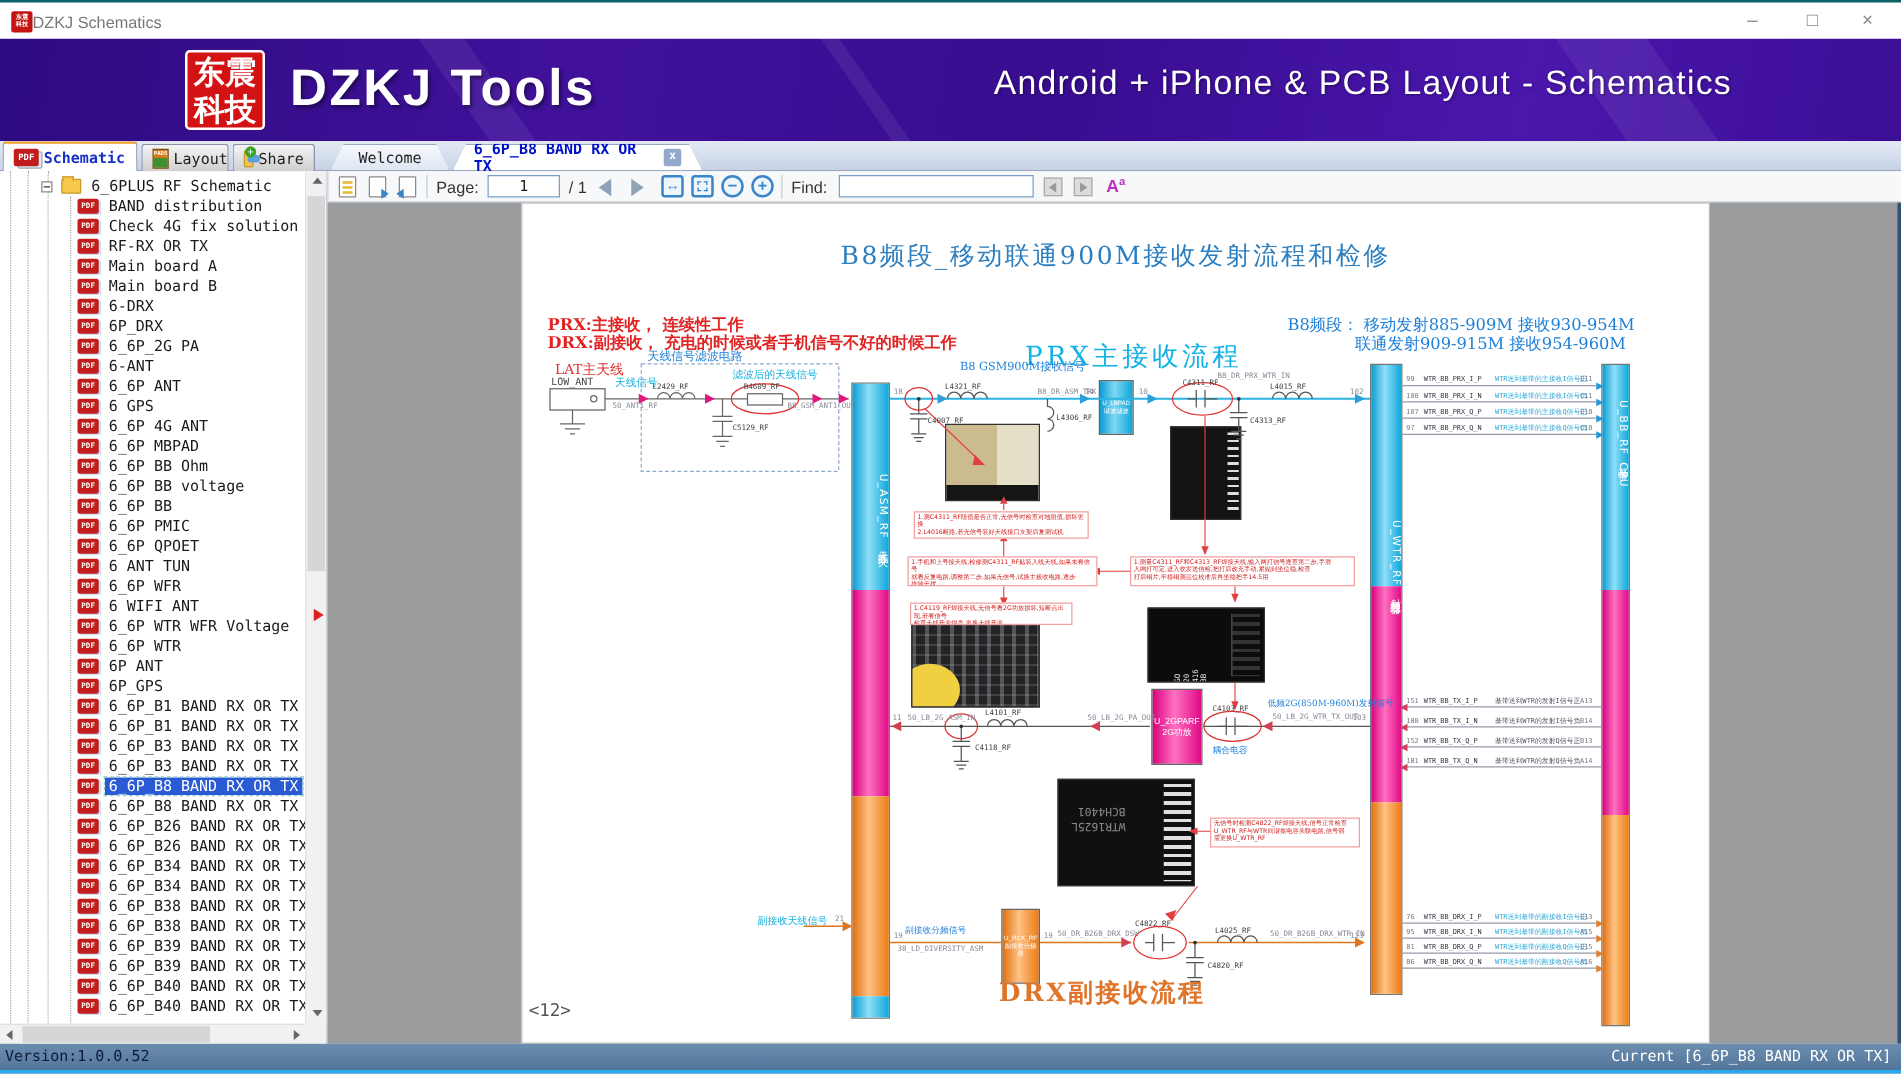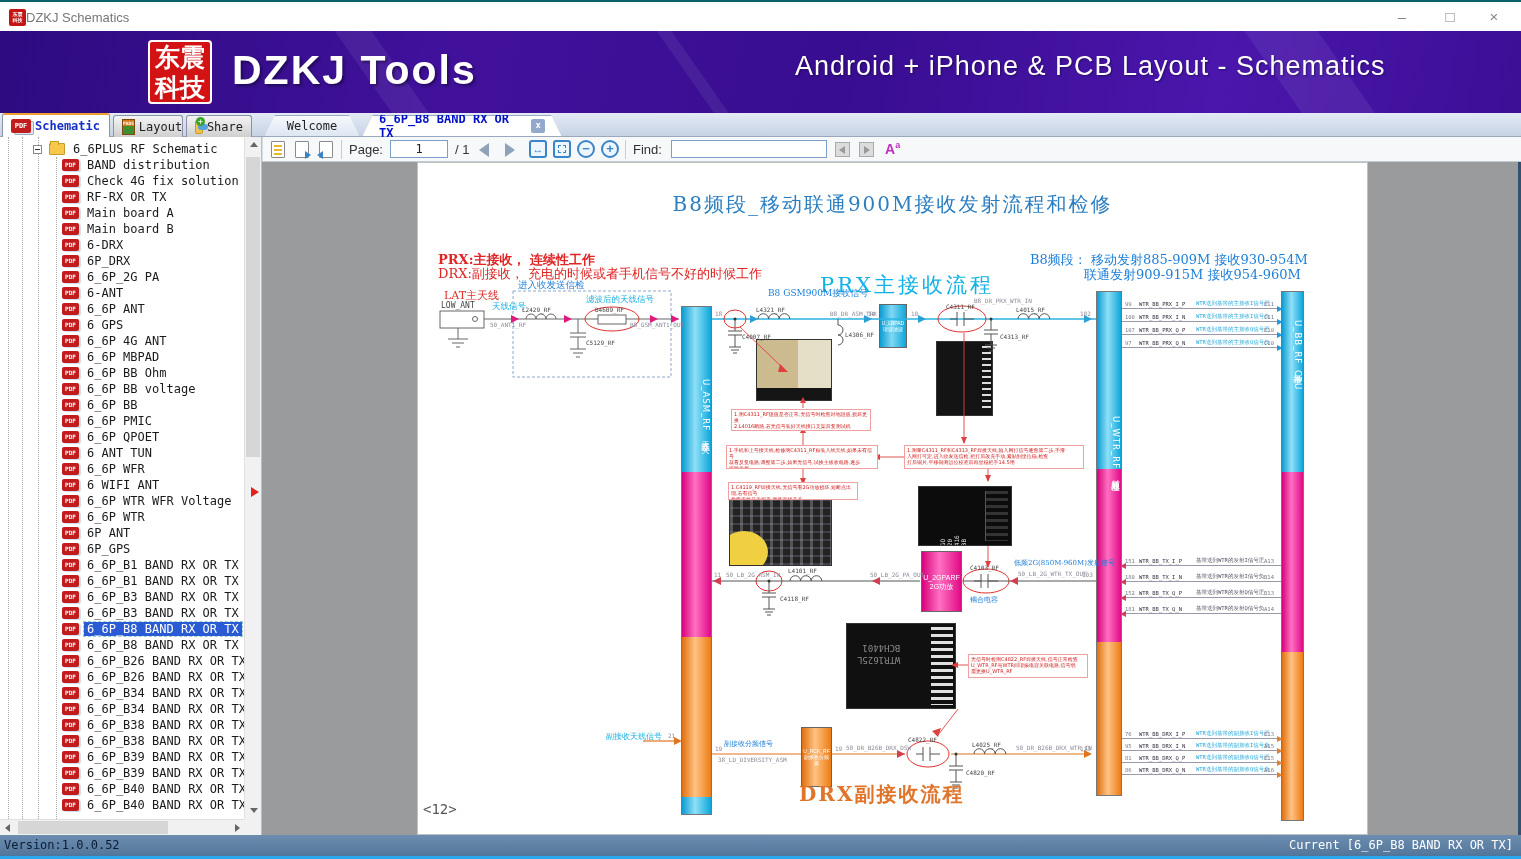--- a/index.html
+++ b/index.html
@@ -439,32 +439,32 @@
       <div class="sb-btn" id="sb-right"></div>
     </div>
     <div id="sb-corner"></div>
   </div>
 
   <div id="viewer">
     <div id="page">
 
       <div class="sl ser" style="left:0;right:0;top:28px;text-align:center;font-size:20px;color:#2b7ec0;letter-spacing:2px">B8频段_移动联通900M接收发射流程和检修</div>
       <div class="sl ser" style="left:20px;top:88px;font-size:13px;font-weight:bold;color:#e02525">PRX:主接收， 连续性工作</div>
-      <div class="sl ser" style="left:20px;top:102px;font-size:13px;font-weight:normal;color:#e02525">DRX:副接收， 充电的时候或者手机信号不好的时候工作</div>
+      <div class="sl ser" style="left:20px;top:102px;font-size:13px;font-weight:bold;color:#e02525">DRX:副接收， 充电的时候或者手机信号不好的时候工作</div>
       <div class="sl ser" style="left:402px;top:108px;font-size:21px;color:#12b2e6;letter-spacing:3px">PRX主接收流程</div>
       <div class="sl ser" style="left:612px;top:88px;font-size:13px;color:#1e7fd8">B8频段： 移动发射885-909M 接收930-954M</div>
       <div class="sl ser" style="left:666px;top:103px;font-size:13px;color:#1e7fd8">联通发射909-915M 接收954-960M</div>
       <div class="sl ser" style="left:381px;top:618px;font-size:20px;font-weight:bold;color:#e0742a;letter-spacing:2px">DRX副接收流程</div>
       <div class="sl" style="left:5px;top:638px;font-size:14px;color:#555">&lt;12&gt;</div>
 
       <div class="sl ser" style="left:26px;top:125px;font-size:11px;color:#e03030">LAT主天线</div>
       <div class="sl cmp" style="left:23px;top:138px;font-size:8px">LOW_ANT</div>
       <div class="sl ser cy" style="left:74px;top:138px;font-size:8.5px">天线信号</div>
       <div class="sl net" style="left:72px;top:158px">50_ANT1_RF</div>
-      <div class="sl ser bl" style="left:100px;top:116px;font-size:9.5px">进入收发送信检</div>
+      <div class="sl ser bl" style="left:100px;top:116px;font-size:9.5px">天线信号滤波电路</div>
       <div class="sl cmp" style="left:104px;top:143px">L2429_RF</div>
       <div class="sl cmp" style="left:168px;top:176px">C5129_RF</div>
       <div class="sl cmp" style="left:177px;top:143px">B4609_RF</div>
       <div class="sl ser cy" style="left:168px;top:131px;font-size:8.5px">滤波后的天线信号</div>
       <div class="sl net" style="left:212px;top:158px">B8_GSM_ANT1_OUT</div>
 
       <div class="sl pin" style="left:297px;top:147px">18</div>
       <div class="sl ser bl" style="left:350px;top:124px;font-size:9px">B8 GSM900M接收信号</div>
       <div class="sl cmp" style="left:324px;top:170px">C4007_RF</div>
       <div class="sl cmp" style="left:338px;top:143px"></div>

